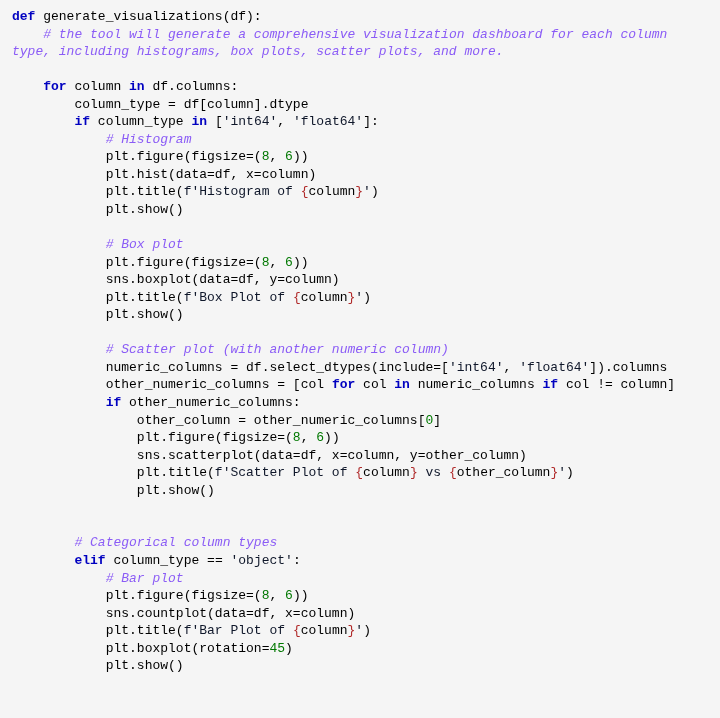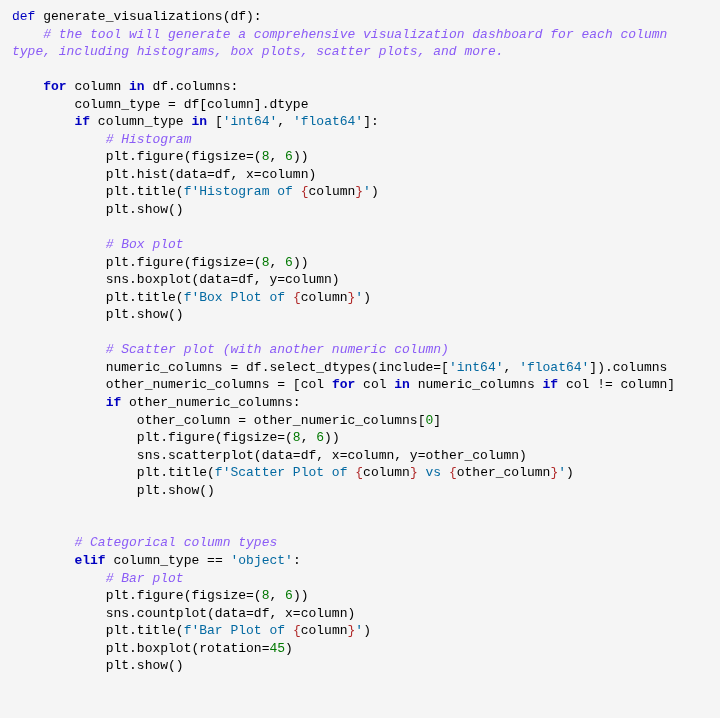--- a/index.html
+++ b/index.html
@@ -14,25 +14,25 @@
       line-height: 1.35;
       padding: 8px 12px;
       width: 720px;
       color: #000;
     }
     pre {
       white-space: pre-wrap;
       word-wrap: break-word;
       font-family: inherit;
     }
-    .kw-def { color: #0000c0; font-weight: normal; }
+    .kw-def { color: #0000c0; font-weight: bold; }
     .kw-ctrl { color: #0000c0; font-weight: bold; text-align: center; }
     .fn-name { color: #000000; }
     .comment { color: #8b5cf6; font-style: italic; }
-    .string { color: #0369a1; }
+    .string { color: #0f172a; }
     .number { color: #007800; }
     .fstr-brace { color: #b02a2a; }
     .fstr-var { color: #000; }
   </style>
 </head>
 <body>
 
 <pre><span class="kw-def">def</span> <span class="fn-name">generate_visualizations</span><span>(df):</span>
     <span class="comment"># the tool will generate a comprehensive visualization dashboard for each column type, including histograms, box plots, scatter plots, and more.</span>
 

